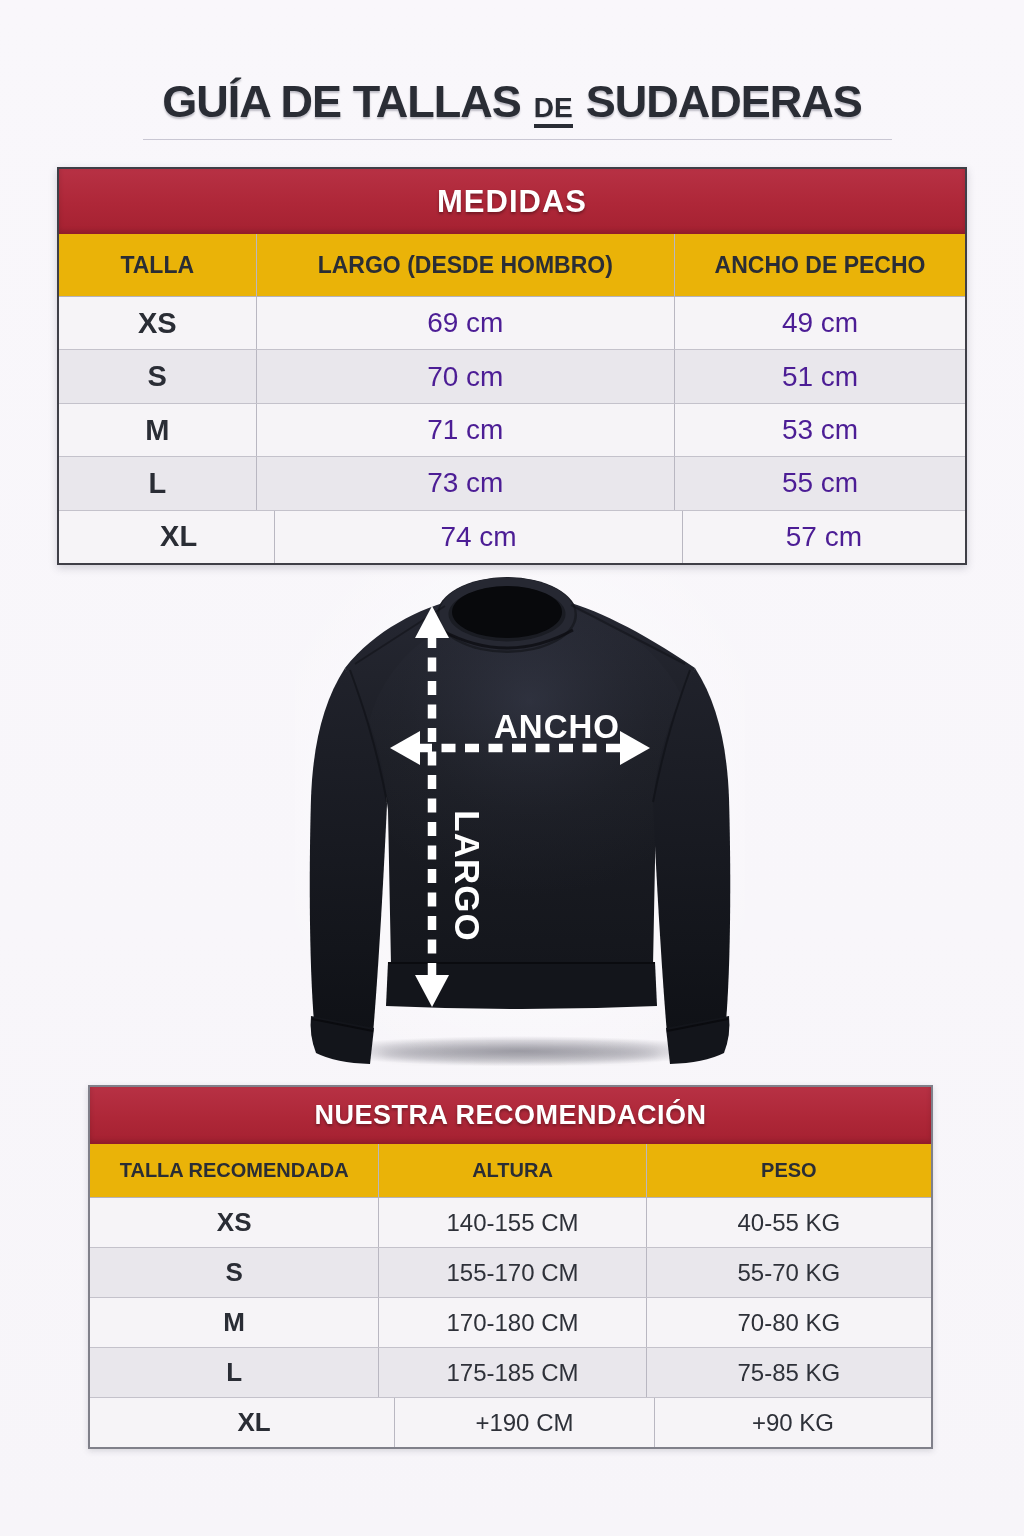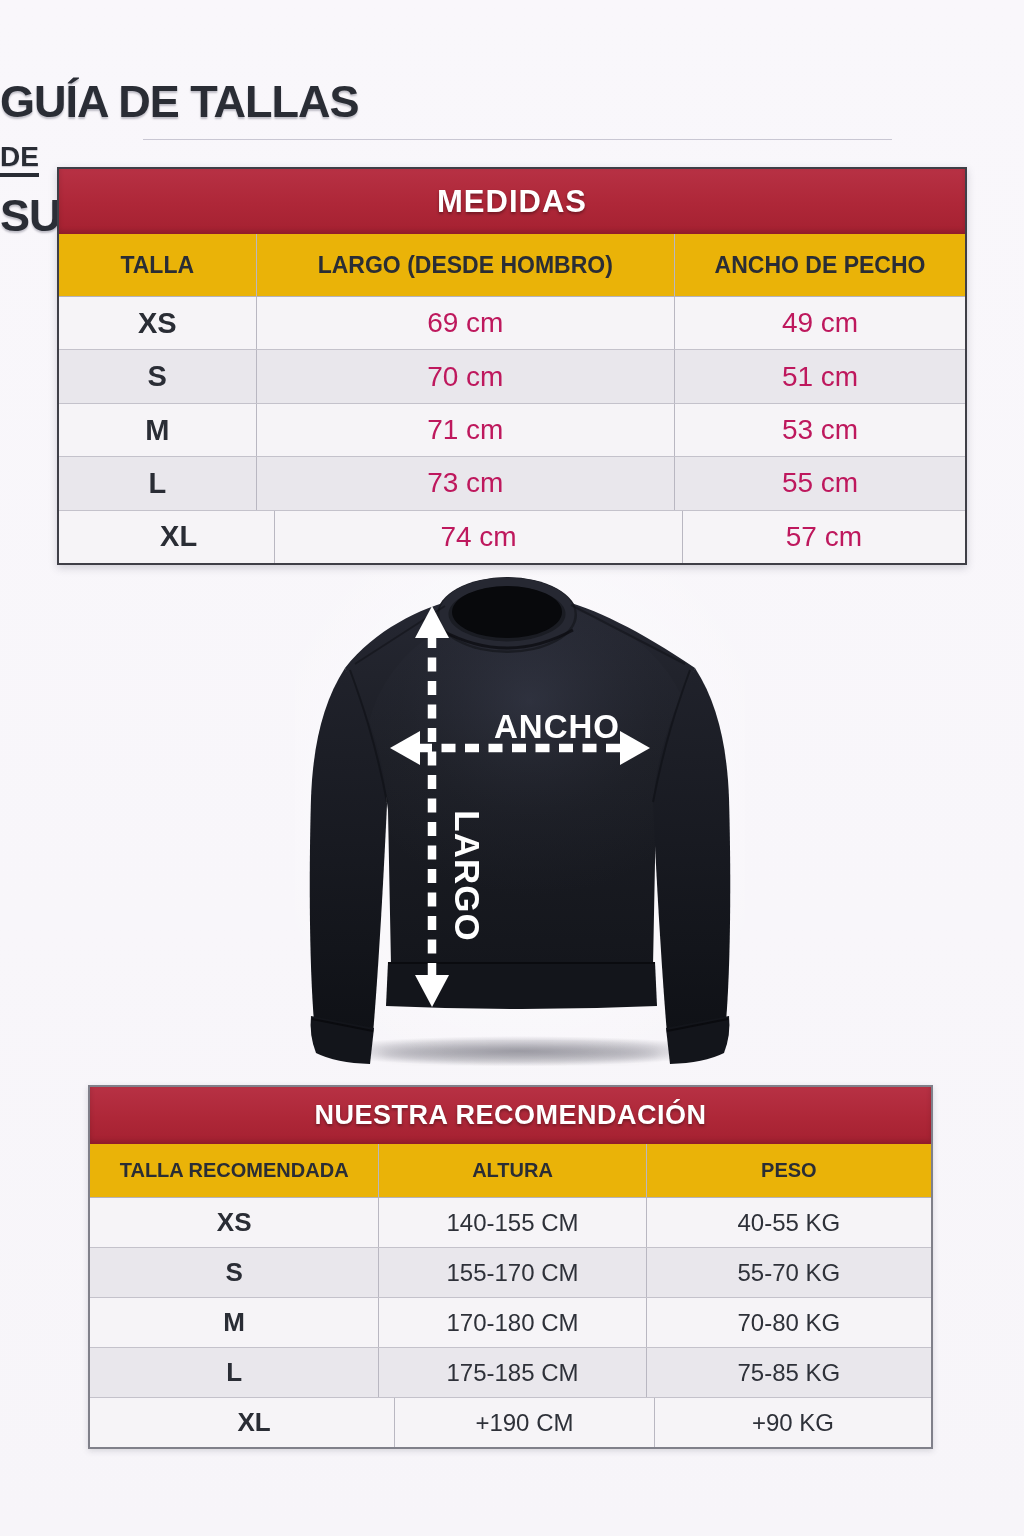--- a/index.html
+++ b/index.html
@@ -7,21 +7,21 @@
     width:1024px;height:1536px;position:relative;overflow:hidden;
     background:linear-gradient(180deg,#f9f7fb 0%,#f8f6fa 60%,#f7f5f9 100%);
     font-family:"Liberation Sans", sans-serif;
     -webkit-font-smoothing:antialiased;
   }
 
   
   .title-wrap{
     position:absolute;top:76px;left:0;width:100%;
     display:flex;justify-content:center;align-items:baseline;gap:13px;
-    color:#2a2d35;white-space:nowrap;flex-direction:column;
+    color:#2a2d35;white-space:nowrap;
   }
   .title-main{
     font-size:45px;font-weight:bold;letter-spacing:-1px;
     text-shadow:0 2px 2px rgba(40,40,60,.28);
   }
   .title-de{
     font-size:28px;font-weight:bold;letter-spacing:0;
     border-bottom:4px solid #2a2d35;padding-bottom:0px;
     text-shadow:0 1px 1px rgba(40,40,60,.25);
   }
@@ -72,21 +72,21 @@
     display:flex;align-items:center;justify-content:center;
     border-right:1px solid #b9b7c1;box-sizing:border-box;
     color:#2a2d35;text-align:center;
   }
   .cell:last-child{border-right:none;}
 
   .t1c1{width:21.8%;} .t1c2{width:46.2%;} .t1c3{flex:1;}
   .t2c1{width:34.4%;} .t2c2{width:31.8%;} .t2c3{flex:1;}
 
   .table1 .size-cell{font-weight:bold;font-size:29px;letter-spacing:0;}
-  .table1 .val-cell{font-weight:normal;font-size:28px;color:#be185d;}
+  .table1 .val-cell{font-weight:normal;font-size:28px;color:#4c1d95;}
   .table2 .size-cell{font-weight:bold;font-size:26px;}
   .table2 .val-cell{font-weight:normal;font-size:24px;color:#2e3139;}
 
   
   .diagram{
     position:absolute;left:295px;top:570px;width:450px;height:500px;
   }
 </style>
 </head>
 <body>

